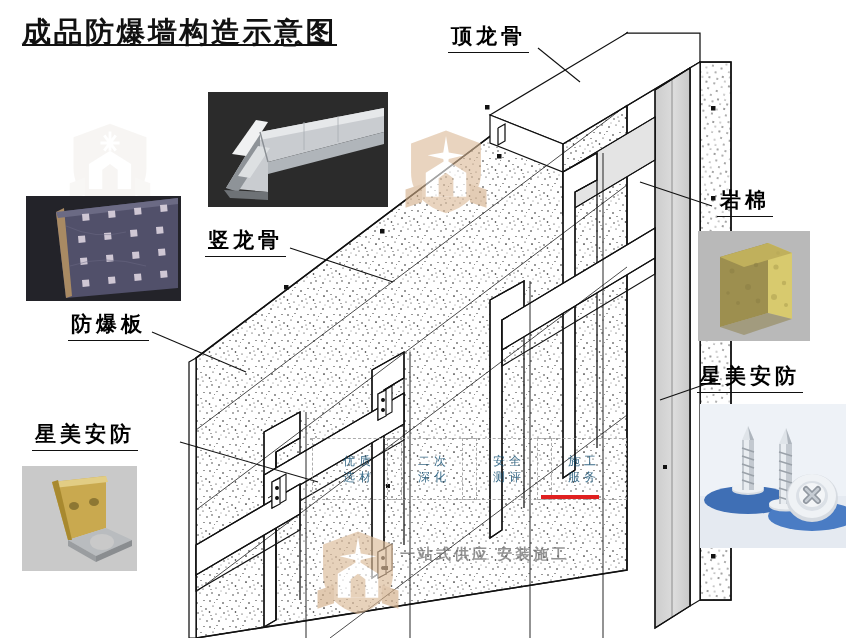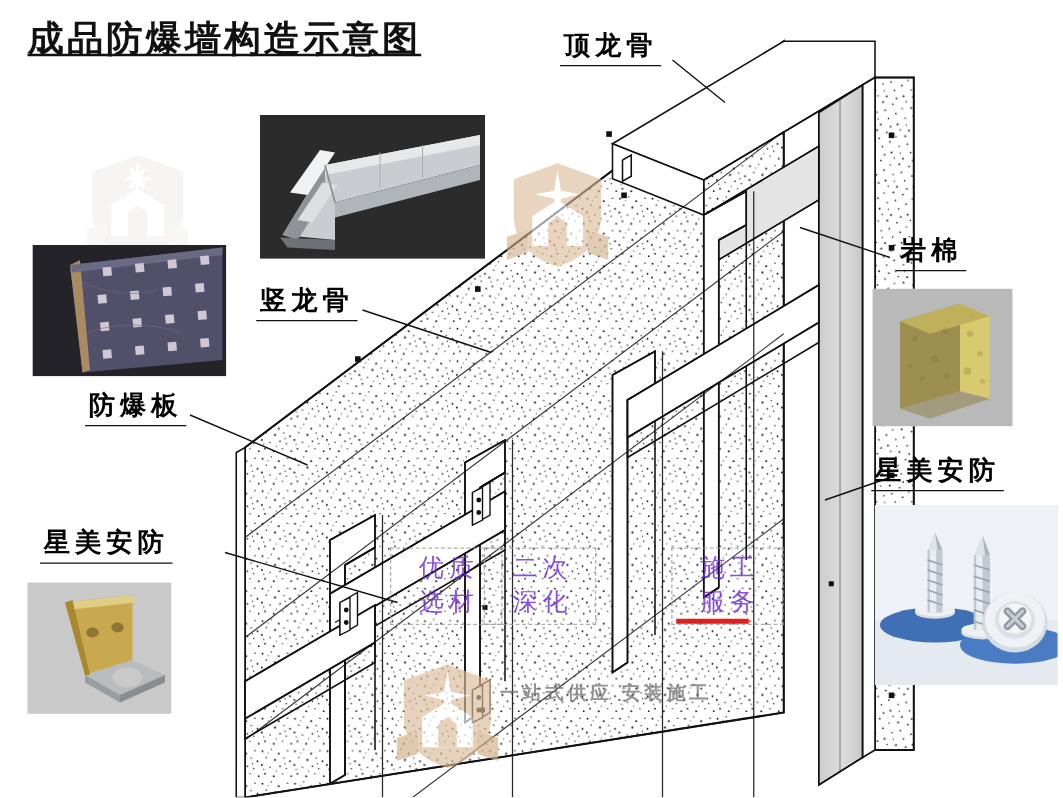--- a/index.html
+++ b/index.html
@@ -62,22 +62,22 @@
   
   #canvas { position: absolute; left: 0; top: 0; }
 
   
   .wm-box {
     position: absolute;
     border: 1px dashed #9a9a9a;
     width: 90px; height: 62px;
     display: flex; flex-direction: column;
     align-items: center; justify-content: center;
-    color: #6d28d9;
-    font-size: 20px;
+    color: #0c4a6e;
+    font-size: 12px;
     letter-spacing: 4px;
     line-height: 1.35;
     opacity: .82;
   }
   .wm-box span { text-indent: 4px; }
   .wm-underline {
     position: absolute;
     height: 4px;
     background: #e02020;
   }
@@ -319,20 +319,24 @@
   </svg>
 
   <div class="wm-box" style="left:312px; top:438px;">
     <span>优质</span>
     <span>选材</span>
   </div>
   <div class="wm-box" style="left:387px; top:438px;">
     <span>二次</span>
     <span>深化</span>
   </div>
+  <div class="wm-box" style="left:462px; top:438px;">
+    <span>安全</span>
+    <span>测评</span>
+  </div>
   <div class="wm-box" style="left:537px; top:438px;">
     <span>施工</span>
     <span>服务</span>
   </div>
   <div class="wm-underline" style="left:541px; top:495px; width:58px;"></div>
 
   <div class="wm-tagline" id="wm-tag-main" style="left:400px; top:545px;">一站式供应  安装施工</div>
 
   <svg class="photo" style="left:208px; top:92px; width:180px; height:115px;" viewBox="0 0 180 115">
     <rect width="180" height="115" fill="#2b2b2b"></rect>

